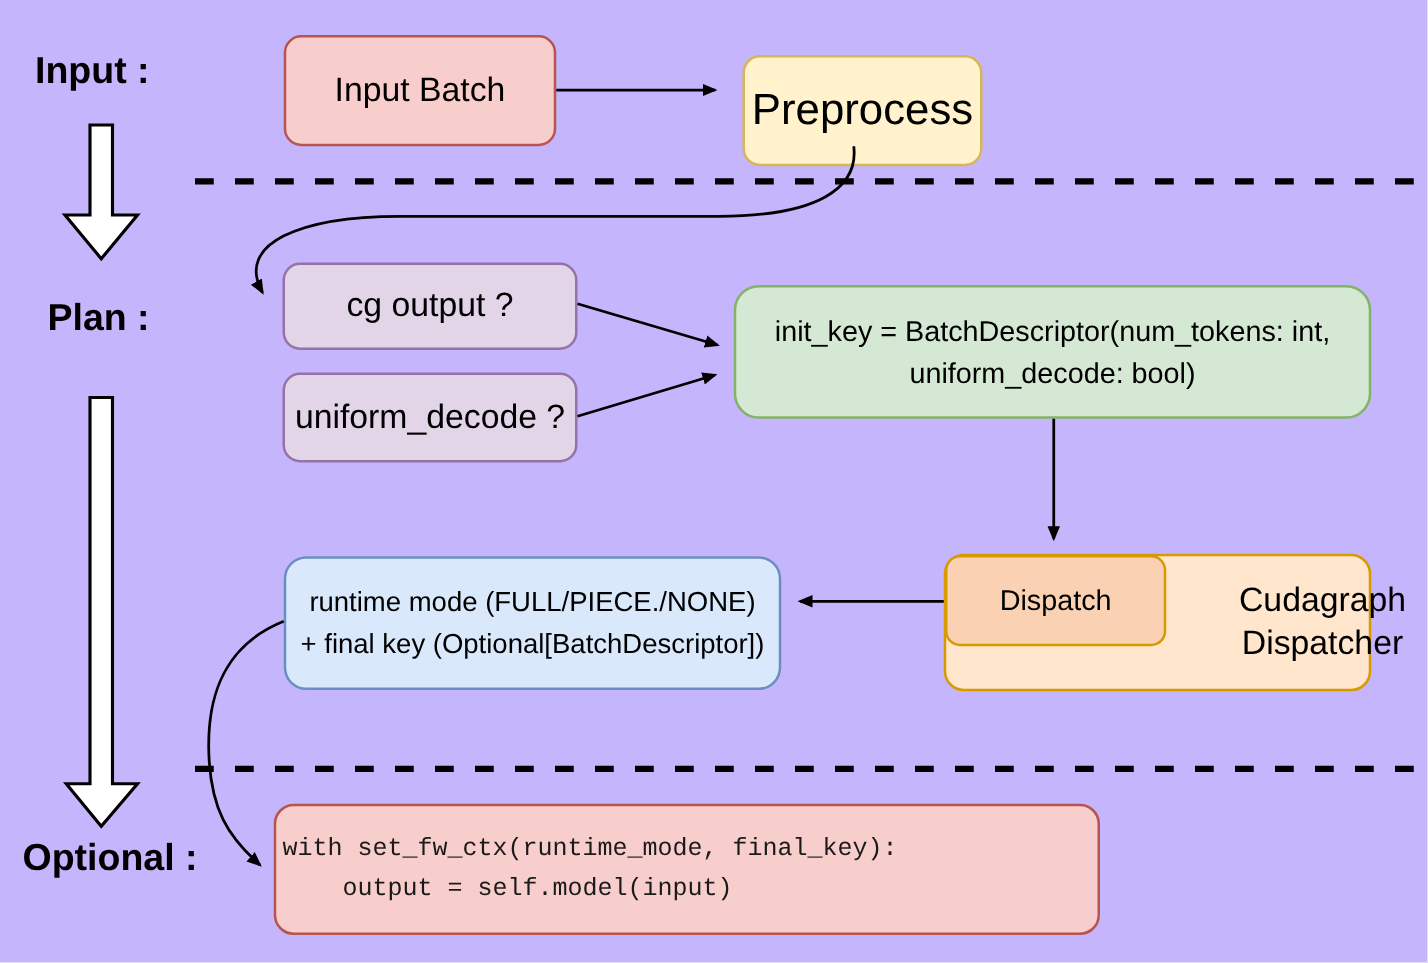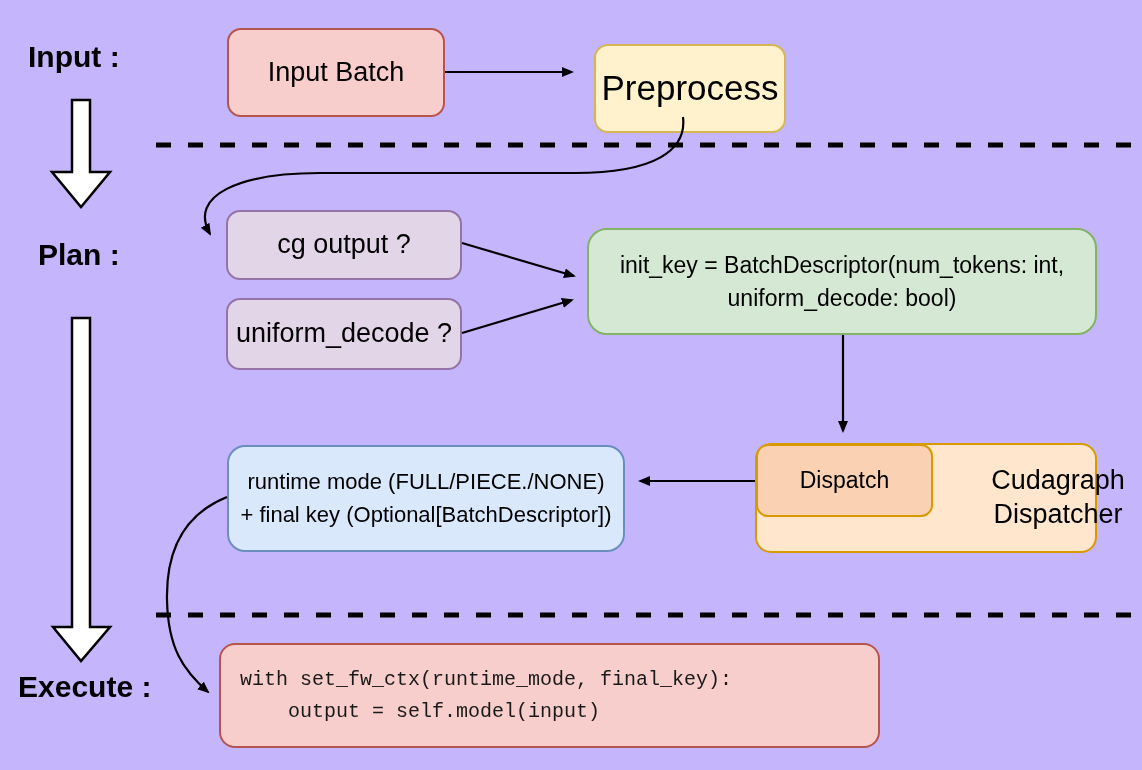--- a/index.html
+++ b/index.html
@@ -70,37 +70,37 @@
     font-size:22px;line-height:1.48;
   }
   .node-execute-code{
     left:219px;top:643px;width:661px;height:105px;
     background:#f8cecc;border:2px solid #b85450;border-radius:16px;
     font-family:"Liberation Mono", monospace;
     font-size:20px;line-height:32px;
     align-items:flex-start;
     justify-content:center;
     text-align:left;
-    padding-left:19px;
+    padding-left:5px;
     color:#1a1a1a;
   }
   .code-line{white-space:pre;}
   #connector-layer{
     position:absolute;left:0;top:0;width:1142px;height:770px;
     pointer-events:none;
   }
 </style>
 </head>
 <body>
 
 <div id="canvas">
 
   <div class="stage-label" style="left:28px;top:40px;">Input :</div>
   <div class="stage-label" style="left:38px;top:238px;">Plan :</div>
-  <div class="stage-label" style="left:18px;top:670px;">Execute :</div>
+  <div class="stage-label" style="left:18px;top:670px;">Optional :</div>
 
   <div class="node node-input-batch">
     <span>Input Batch</span>
   </div>
 
   <div class="node node-preprocess">
     <span>Preprocess</span>
   </div>
 
   <div class="node node-purple node-cg-padding">

